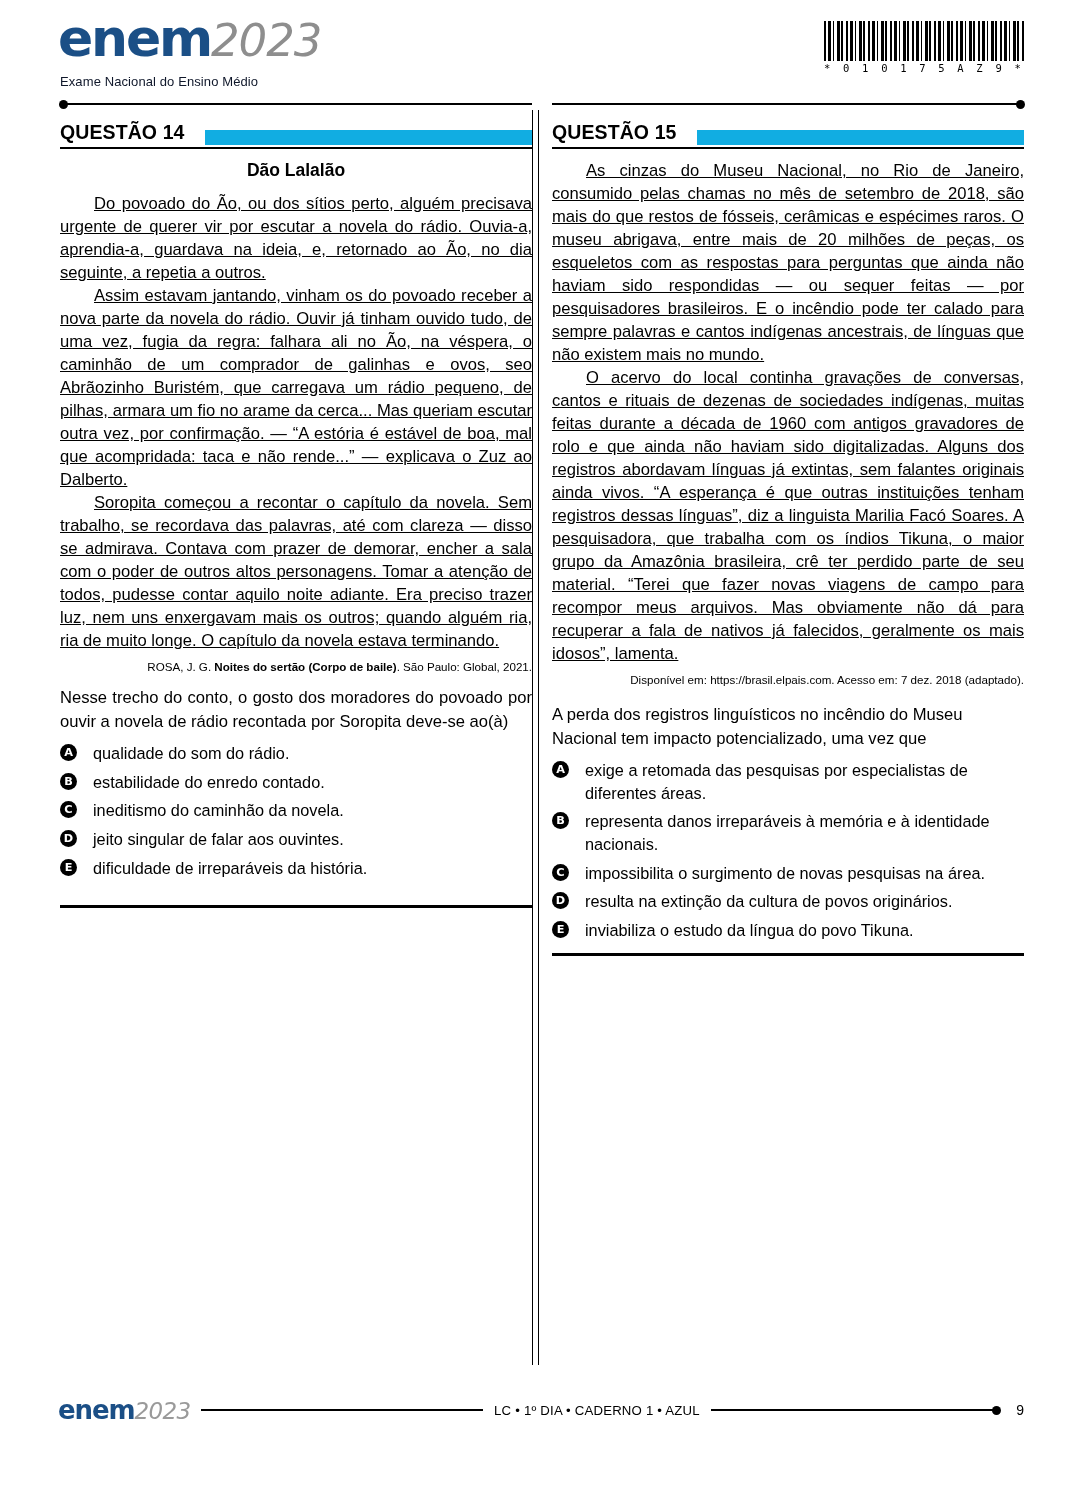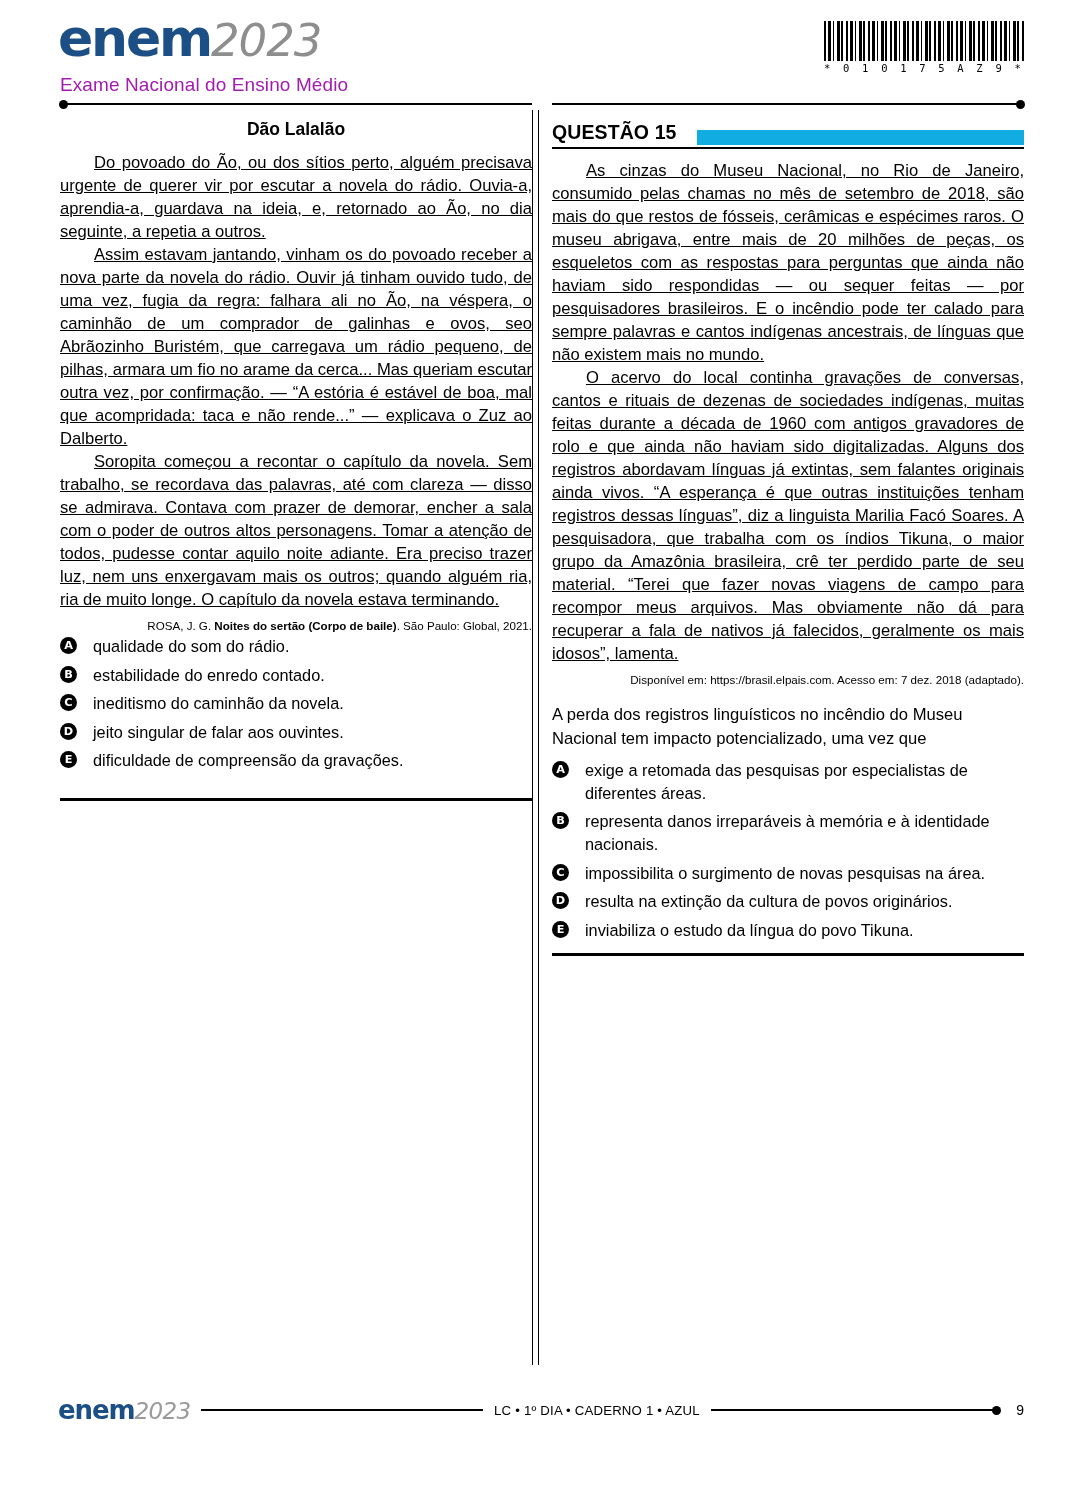--- a/index.html
+++ b/index.html
@@ -44,22 +44,22 @@
     font-style: italic;
     font-size: 45px;
     letter-spacing: -1px;
     color: #8e8e8e;
     vertical-align: baseline;
   }
   .brand-sub {
     position: absolute;
     left: 60px;
     top: 74px;
-    font-size: 19px;
-    color: #a21caf;
+    font-size: 13px;
+    color: #0f172a;
     letter-spacing: 0.1px;
     font-family: "Liberation Sans", sans-serif;
   }
 
   
   .barcode-block {
     position: absolute;
     right: 56px;
     top: 21px;
     width: 200px;
@@ -308,50 +308,55 @@
 
   <div class="col-divider"></div>
 
   <div class="col col-left">
 
     <div class="q-toprule dot-left">
       <div class="rule"></div>
       <div class="dot"></div>
     </div>
 
+    <div class="q-head">
+      <div class="q-label">QUESTÃO 14</div>
+      <div class="q-bar"></div>
+    </div>
 
     <div class="text-title">Dão Lalalão</div>
 
     <p class="body">Do povoado do Ão, ou dos sítios perto, alguém precisava urgente de querer vir por escutar a novela do rádio. Ouvia-a, aprendia-a, guardava na ideia, e, retornado ao Ão, no dia seguinte, a repetia a outros.</p>
     <p class="body">Assim estavam jantando, vinham os do povoado receber a nova parte da novela do rádio. Ouvir já tinham ouvido tudo, de uma vez, fugia da regra: falhara ali no Ão, na véspera, o caminhão de um comprador de galinhas e ovos, seo Abrãozinho Buristém, que carregava um rádio pequeno, de pilhas, armara um fio no arame da cerca... Mas queriam escutar outra vez, por confirmação. — “A estória é estável de boa, mal que acompridada: taca e não rende...” — explicava o Zuz ao Dalberto.</p>
     <p class="body">Soropita começou a recontar o capítulo da novela. Sem trabalho, se recordava das palavras, até com clareza — disso se admirava. Contava com prazer de demorar, encher a sala com o poder de outros altos personagens. Tomar a atenção de todos, pudesse contar aquilo noite adiante. Era preciso trazer luz, nem uns enxergavam mais os outros; quando alguém ria, ria de muito longe. O capítulo da novela estava terminando.</p>
 
     <div class="source"><span>ROSA, J. G. </span><b>Noites do sertão (Corpo de baile)</b><span>. São Paulo: Global, 2021.</span></div>
 
+    <p class="stem">Nesse trecho do conto, o gosto dos moradores do povoado por ouvir a novela de rádio recontada por Soropita deve-se ao(à)</p>
 
     <ul class="alts">
       <li>
         <span class="alt-marker">A</span>
         <span>qualidade do som do rádio.</span>
       </li>
       <li>
         <span class="alt-marker">B</span>
         <span>estabilidade do enredo contado.</span>
       </li>
       <li>
         <span class="alt-marker">C</span>
         <span>ineditismo do caminhão da novela.</span>
       </li>
       <li>
         <span class="alt-marker">D</span>
         <span>jeito singular de falar aos ouvintes.</span>
       </li>
       <li>
         <span class="alt-marker">E</span>
-        <span>dificuldade de compreensão da gravações.</span>
+        <span>dificuldade de irreparáveis da história.</span>
       </li>
     </ul>
 
     <div class="close-rule"></div>
   </div>
 
   <div class="col col-right">
 
     <div class="q-toprule dot-right">
       <div class="rule"></div>

